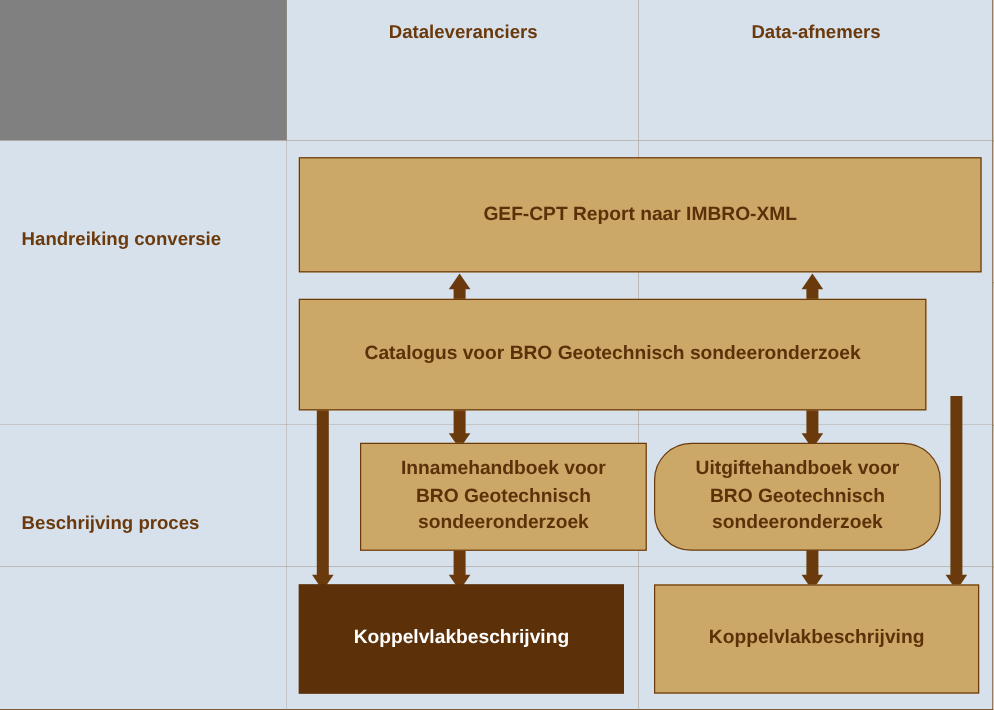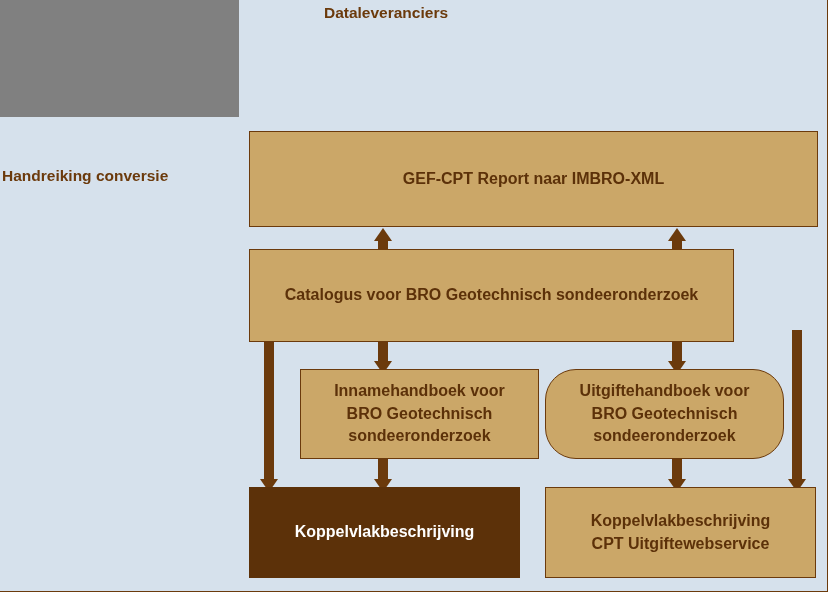--- a/index.html
+++ b/index.html
@@ -33,36 +33,37 @@
     background: #808080;
     border-color: #6b3a0c;
   }
 
   
   .row-label {
     position: absolute;
     box-sizing: border-box;
     display: flex;
     align-items: center;
-    padding-left: 2px;
+    padding-left: 18px;
     padding-right: 8px;
     font-size: 15.5px;
     font-weight: bold;
     color: #6b3a0c;
     line-height: 1.35;
     z-index: 4;
+    margin-top: 24px;
   }
 
   
   .col-header {
     position: absolute;
     display: flex;
     align-items: flex-start;
     justify-content: center;
-    padding-top: 4px;
+    padding-top: 19px;
     font-size: 15.5px;
     font-weight: bold;
     color: #6b3a0c;
     z-index: 4;
   }
 
   
   .arrow {
     position: absolute;
     z-index: 2;
@@ -141,24 +142,30 @@
   <div class="cell" style="left:239px; top:354px; width:294px; height:119px;"></div>
   <div class="cell" style="left:532px; top:354px; width:296px; height:119px;"></div>
 
   <div class="cell" style="left:0px; top:472px; width:240px; height:120px;"></div>
   <div class="cell" style="left:239px; top:472px; width:294px; height:120px;"></div>
   <div class="cell" style="left:532px; top:472px; width:296px; height:120px;"></div>
 
   <div class="col-header" style="left:239px; top:0px; width:294px; height:118px;">
     <span>Dataleveranciers</span>
   </div>
+  <div class="col-header" style="left:532px; top:0px; width:296px; height:118px;">
+    <span>Data-afnemers</span>
+  </div>
 
   <div class="row-label" style="left:0px; top:117px; width:240px; height:119px;">
     <span>Handreiking conversie</span>
   </div>
+  <div class="row-label" style="left:0px; top:354px; width:240px; height:119px;">
+    <span>Beschrijving proces</span>
+  </div>
 
   <div class="arrow up" style="left:378px; top:228px; width:10px; height:30px;">
     <div class="head"></div>
     <div class="shaft"></div>
   </div>
   <div class="arrow up" style="left:672px; top:228px; width:10px; height:30px;">
     <div class="head"></div>
     <div class="shaft"></div>
   </div>
 
@@ -186,21 +193,21 @@
   </div>
   <div class="arrow down" style="left:672px; top:452px; width:10px; height:40px;">
     <div class="shaft"></div>
     <div class="head"></div>
   </div>
 
   <div class="box" style="left:249px; top:131px; width:569px; height:96px;">
     <span>GEF-CPT Report naar IMBRO-XML</span>
   </div>
 
-  <div class="box" style="left:249px; top:249px; width:485px; height:93px;">
+  <div class="box" style="left:249px; top:249px; width:523px; height:93px;">
     <span>Catalogus voor BRO Geotechnisch sondeeronderzoek</span>
   </div>
 
   <div class="box" style="left:280px; top:369px; width:239px; height:90px;margin-left:20px;">
     <div>
       <span>Innamehandboek voor</span>
       <span>BRO Geotechnisch</span>
       <span>sondeeronderzoek</span>
     </div>
   </div>
@@ -215,17 +222,16 @@
 
   <div class="box highlight" style="left:249px; top:487px; width:271px; height:91px;">
     <div>
       <span>Koppelvlakbeschrijving</span>
     </div>
   </div>
 
   <div class="box" style="left:545px; top:487px; width:271px; height:91px;">
     <div>
       <span>Koppelvlakbeschrijving</span>
-      <span>CPT Uitgiftewebservice</span>
     </div>
   </div>
 
 </div>
 
 </body></html>

